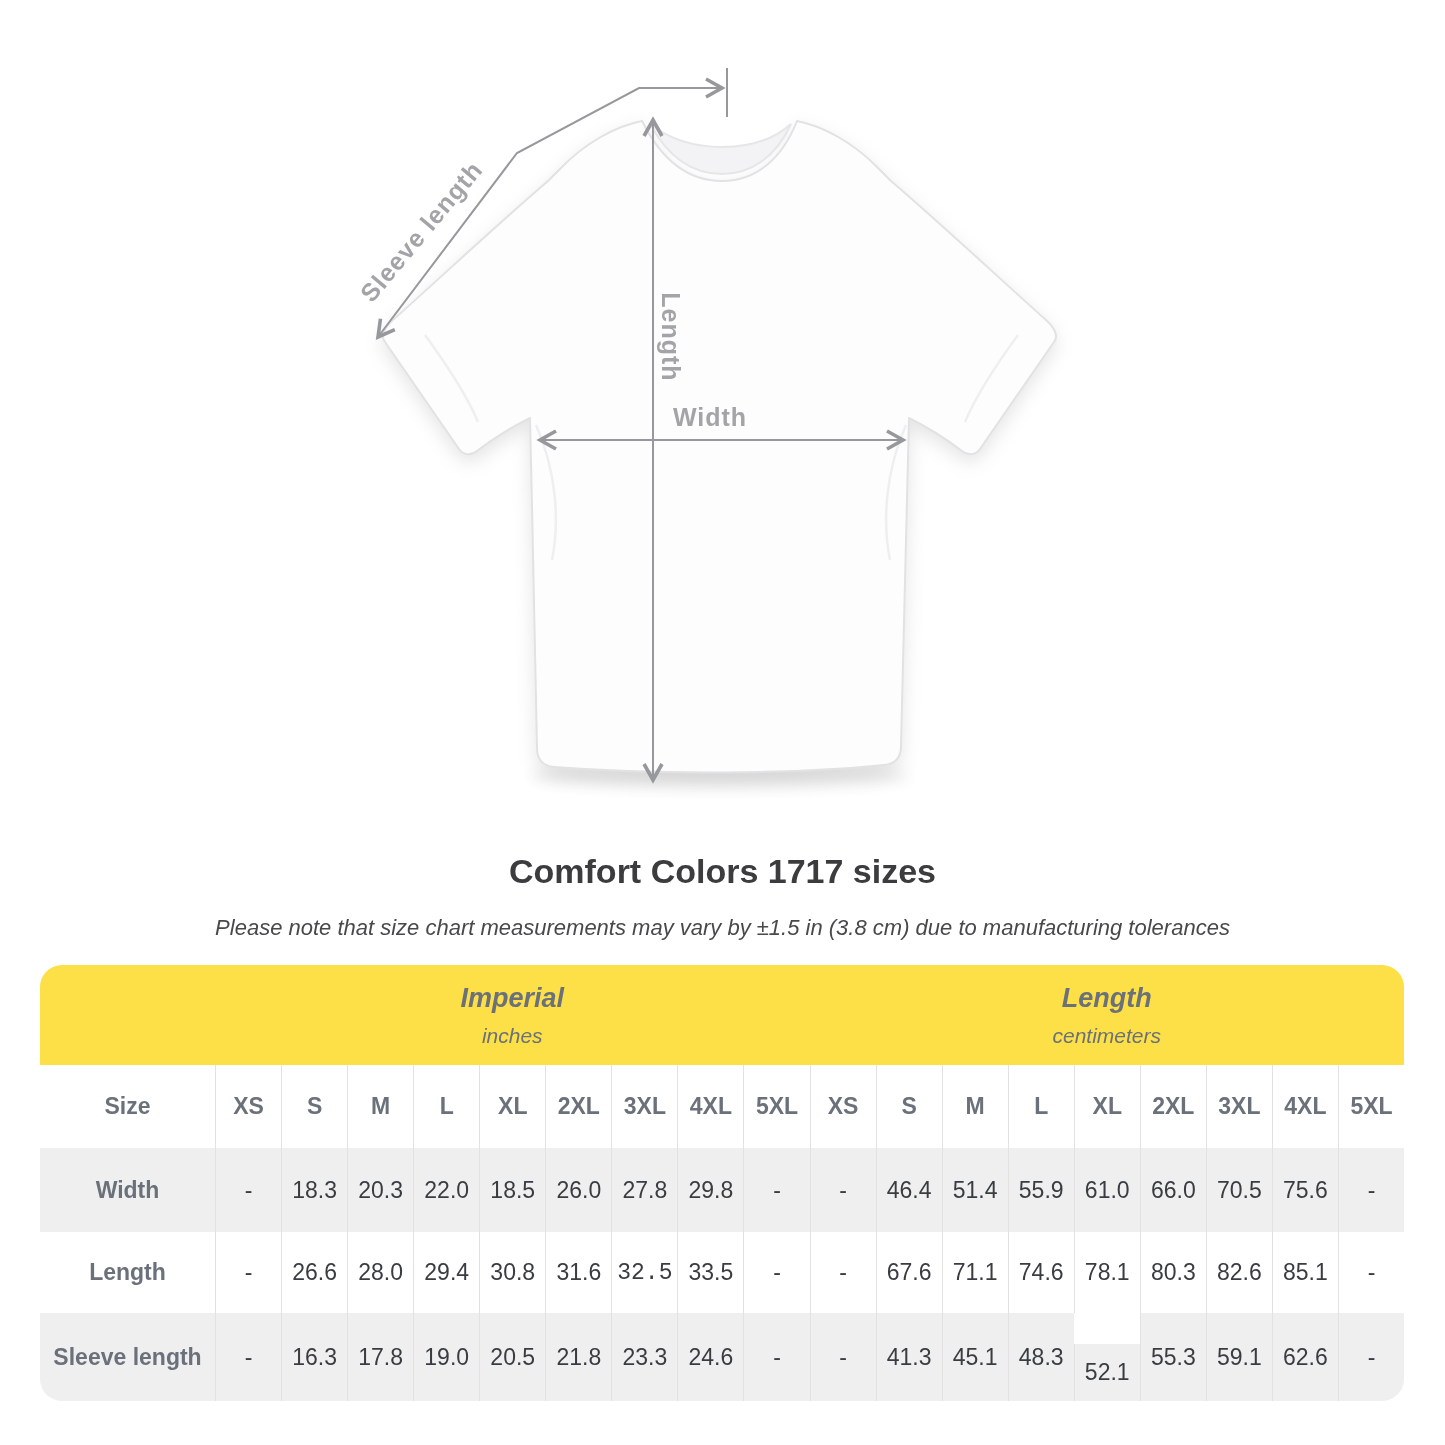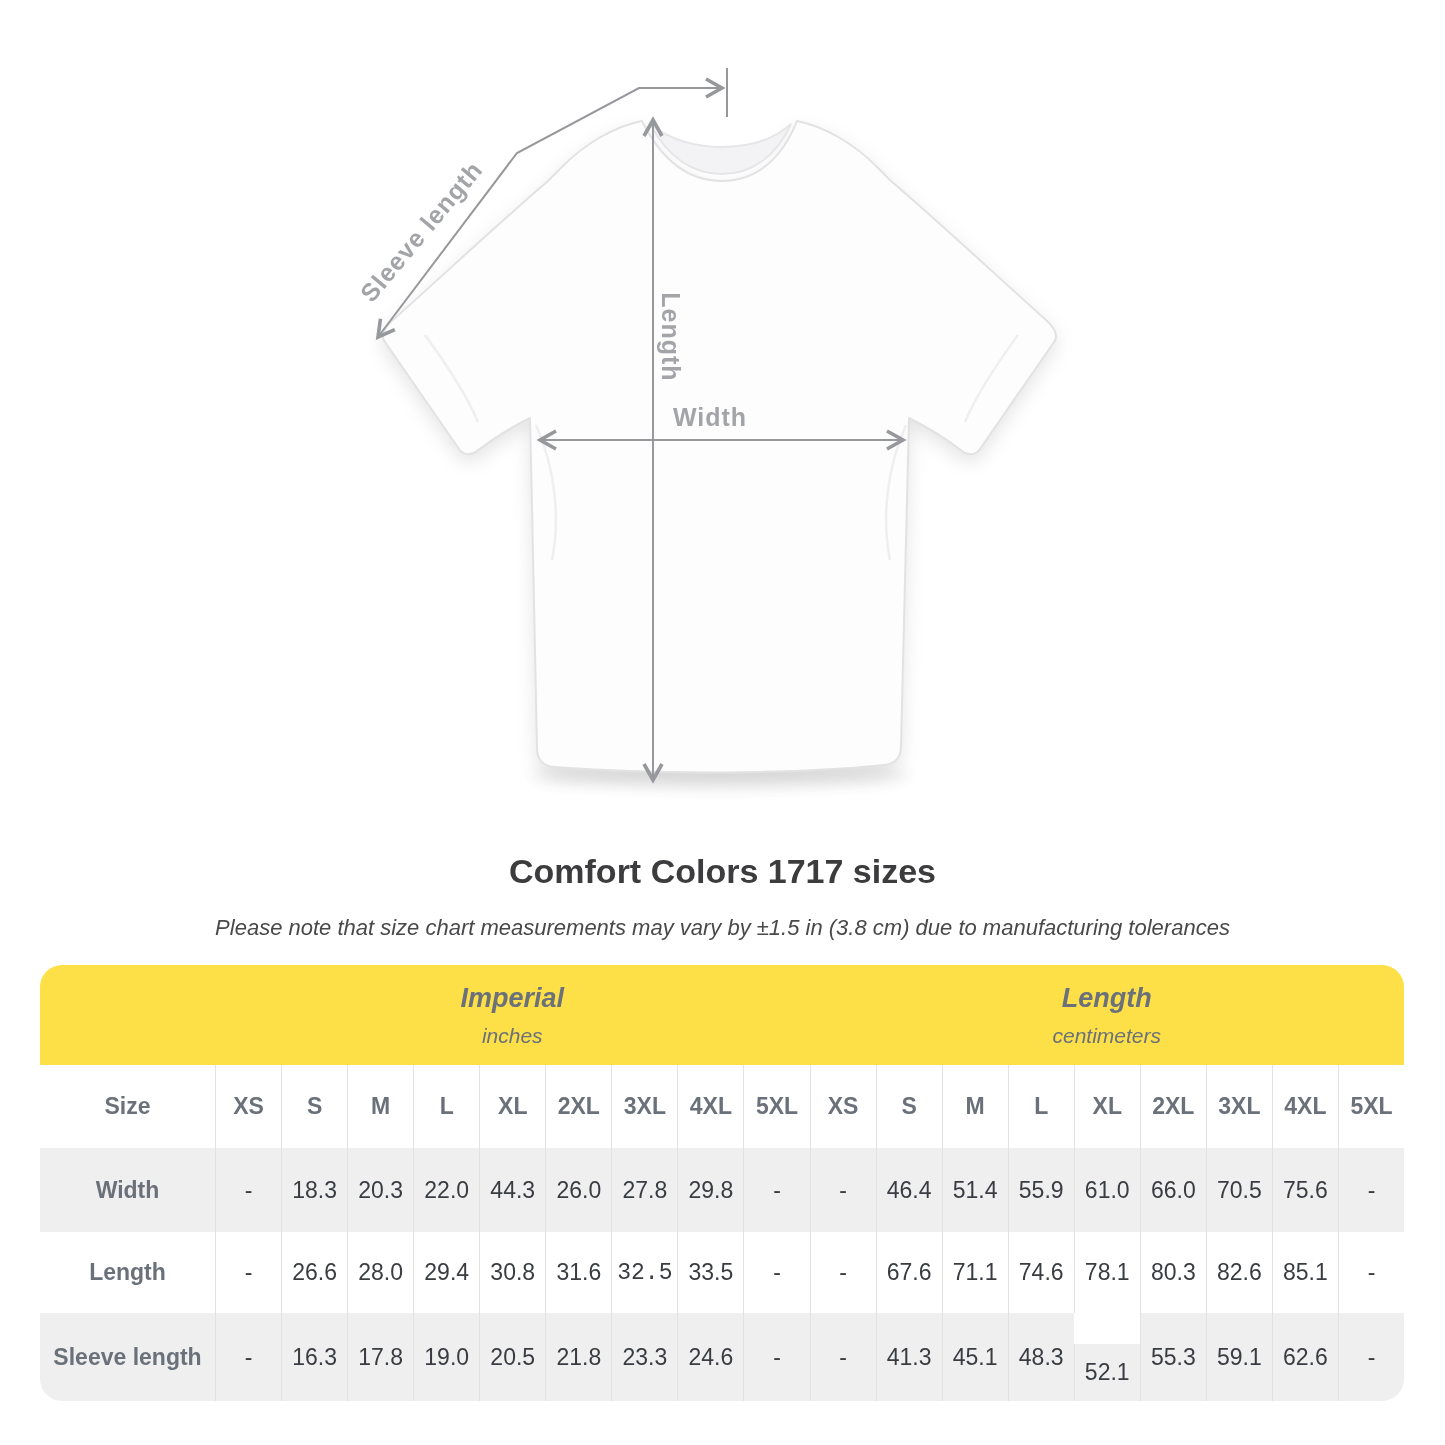--- a/index.html
+++ b/index.html
@@ -141,21 +141,21 @@
       <div class="cell col-head bl" style="grid-area: 2 / 15;">XL</div>
       <div class="cell col-head bl" style="grid-area: 2 / 16;">2XL</div>
       <div class="cell col-head bl" style="grid-area: 2 / 17;">3XL</div>
       <div class="cell col-head bl" style="grid-area: 2 / 18;">4XL</div>
       <div class="cell col-head bl" style="grid-area: 2 / 19;">5XL</div>
       <div class="cell row-label grayrow" style="grid-area: 3 / 1;">Width</div>
       <div class="cell val bl grayrow" style="grid-area: 3 / 2;">-</div>
       <div class="cell val bl grayrow" style="grid-area: 3 / 3;">18.3</div>
       <div class="cell val bl grayrow" style="grid-area: 3 / 4;">20.3</div>
       <div class="cell val bl grayrow" style="grid-area: 3 / 5;">22.0</div>
-      <div class="cell val bl grayrow" style="grid-area: 3 / 6;">44.3</div>
+      <div class="cell val bl grayrow" style="grid-area: 3 / 6;">18.5</div>
       <div class="cell val bl grayrow" style="grid-area: 3 / 7;">26.0</div>
       <div class="cell val bl grayrow" style="grid-area: 3 / 8;">27.8</div>
       <div class="cell val bl grayrow" style="grid-area: 3 / 9;">29.8</div>
       <div class="cell val bl grayrow" style="grid-area: 3 / 10;">-</div>
       <div class="cell val bl grayrow" style="grid-area: 3 / 11;">-</div>
       <div class="cell val bl grayrow" style="grid-area: 3 / 12;">46.4</div>
       <div class="cell val bl grayrow" style="grid-area: 3 / 13;">51.4</div>
       <div class="cell val bl grayrow" style="grid-area: 3 / 14;">55.9</div>
       <div class="cell val bl grayrow" style="grid-area: 3 / 15;">61.0</div>
       <div class="cell val bl grayrow" style="grid-area: 3 / 16;">66.0</div>

